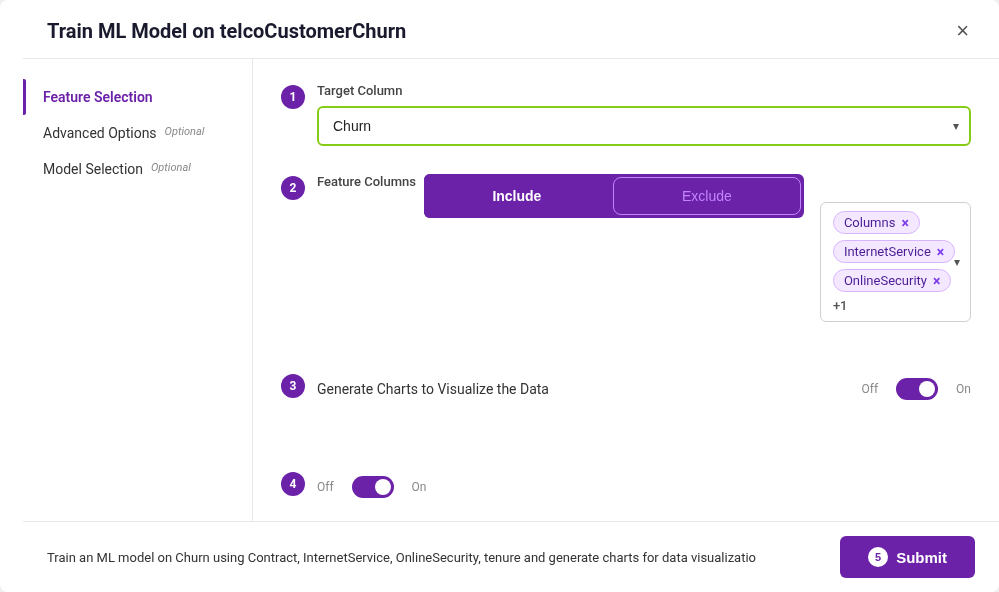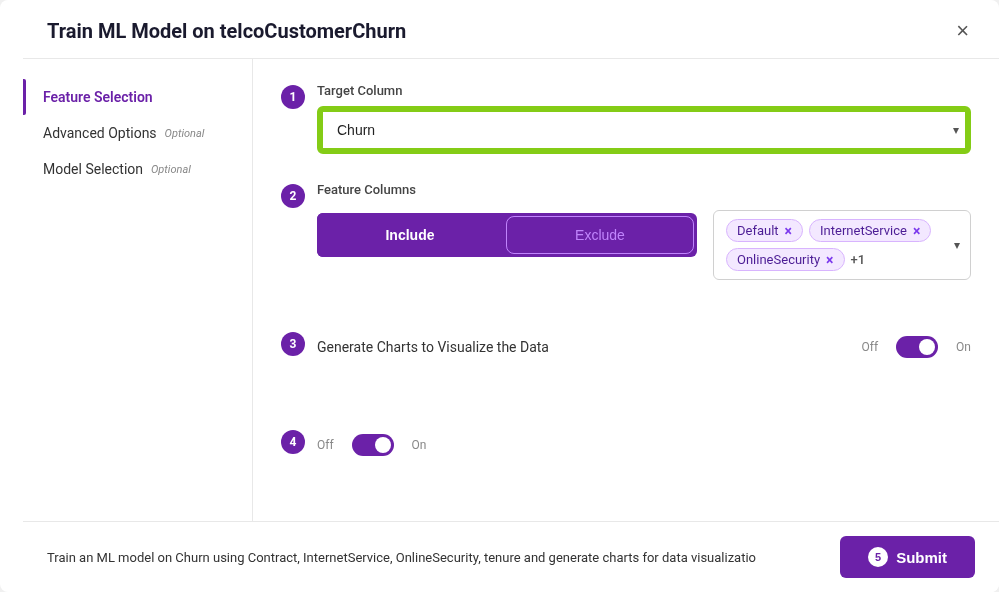--- a/index.html
+++ b/index.html
@@ -49,21 +49,20 @@
       overflow: hidden;
     }
     .sidebar {
       width: 230px;
       border-right: 1px solid #e8e8e8;
       padding: 20px 0;
       flex-shrink: 0;
     }
     .sidebar-item {
       display: flex;
-      align-items: center;
       padding: 10px 20px;
       cursor: pointer;
       position: relative;
     }
     .sidebar-item.active .sidebar-label {
       color: #6b21a8;
       font-weight: 600;
     }
     .sidebar-label {
       font-size: 14px;
@@ -119,21 +118,21 @@
       margin-bottom: 8px;
       font-weight: 500;
     }
     .select-wrapper {
       position: relative;
       width: 100%;
     }
     .select-field {
       width: 100%;
       padding: 10px 36px 10px 14px;
-      border: 6px solid #84cc16;
+      border: 2px solid #84cc16;
       border-radius: 6px;
       font-size: 14px;
       color: #222;
       appearance: none;
       background: #fff;
       cursor: pointer;
     }
     .select-arrow {
       position: absolute;
       right: 12px;
@@ -183,21 +182,20 @@
       right: 3px;
       top: 3px;
       width: 16px;
       height: 16px;
       background: #fff;
       border-radius: 50%;
     }
     
     .feature-col-wrapper {
       display: flex;
-      flex-direction: column;
       gap: 8px;
     }
     .include-exclude-bar {
       display: flex;
       background: #6b21a8;
       border-radius: 6px;
       overflow: hidden;
       width: 380px;
     }
     .include-btn {
@@ -362,21 +360,21 @@
           <div class="feature-col-wrapper">
             <div class="field-label">Feature Columns</div>
             <div class="include-exclude-bar">
               <button class="include-btn">Include</button>
               <button class="exclude-btn">Exclude</button>
             </div>
           </div>
           <div style="flex:1; padding-top:28px;">
             <div class="tags-row">
               <div class="tag">
-                <span>Default</span>
+                <span>Columns</span>
                 <span class="tag-close">×</span>
               </div>
               <div class="tag">
                 <span>InternetService</span>
                 <span class="tag-close">×</span>
               </div>
               <div class="tag">
                 <span>OnlineSecurity</span>
                 <span class="tag-close">×</span>
               </div>

